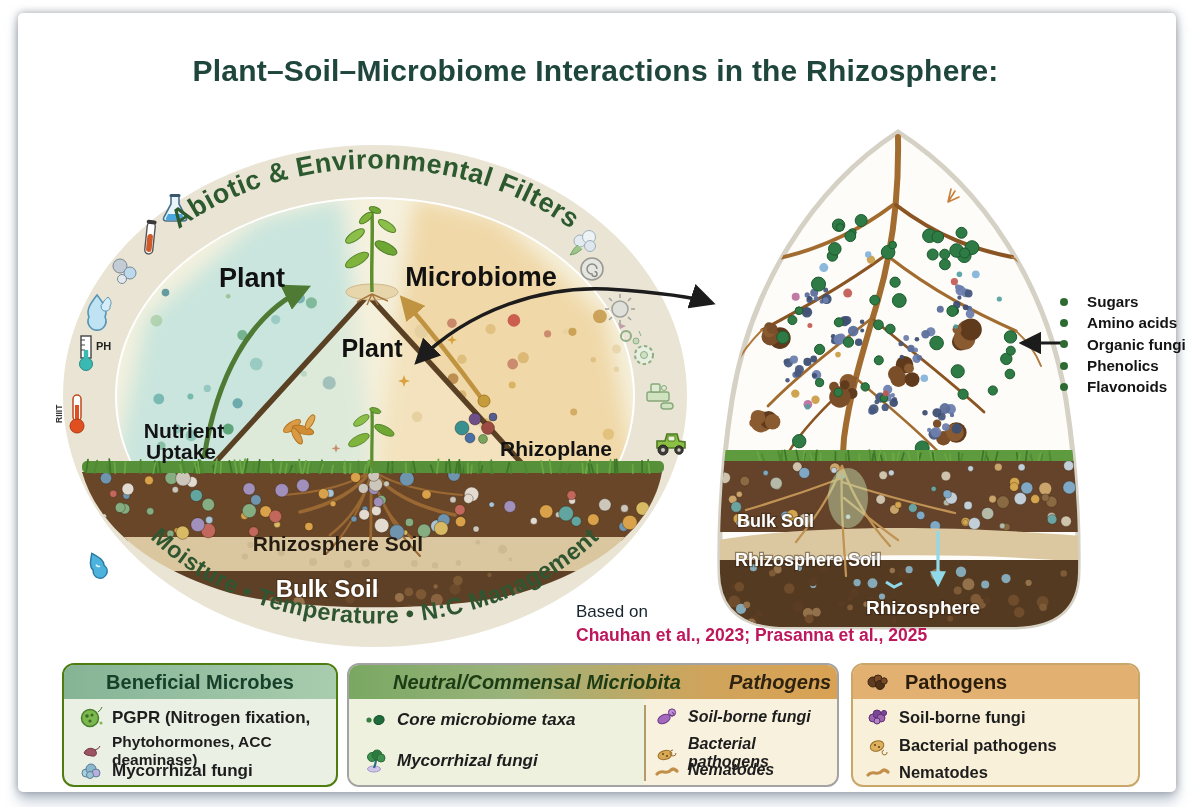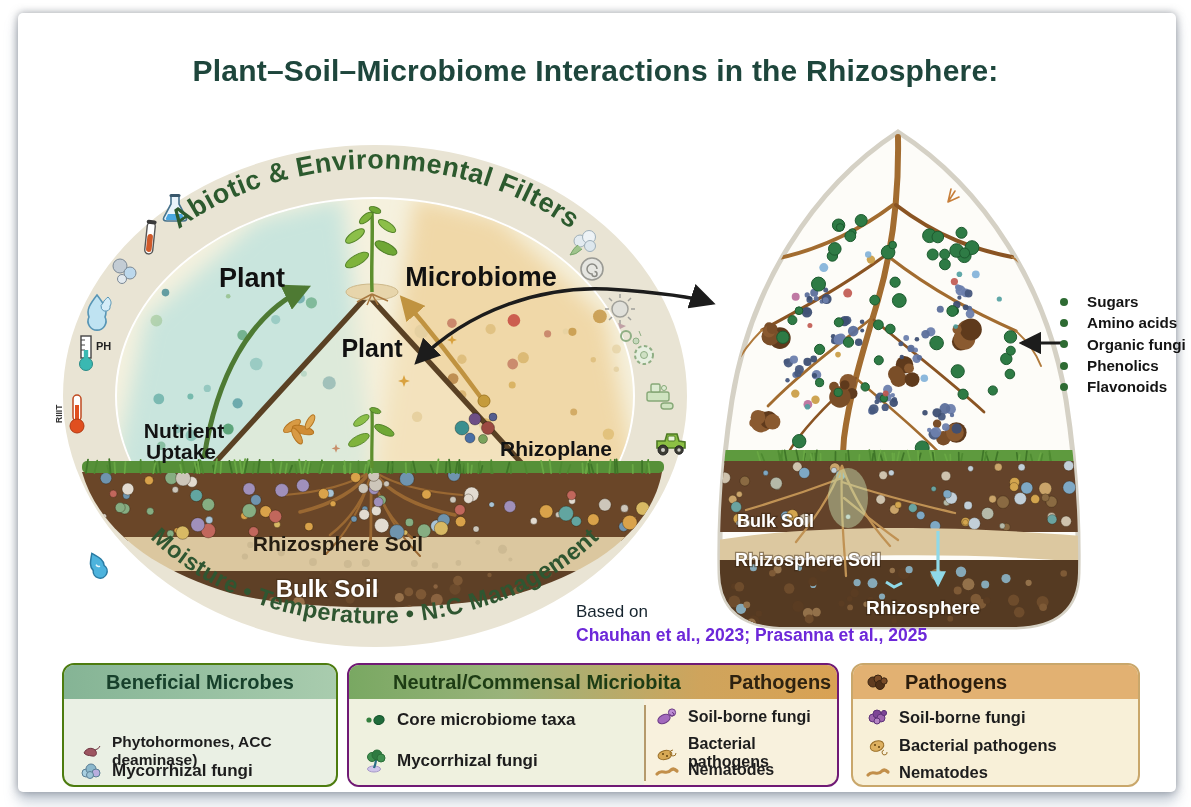--- a/index.html
+++ b/index.html
@@ -15,28 +15,28 @@
   #title .l2{font-size:23px;font-weight:700;margin-top:4px;}
   
   #signals{position:absolute;left:1060px;top:284px;width:130px;color:#101010;}
   #signals h3{margin:0;font-size:19px;line-height:22px;font-weight:800;white-space:pre-line;}
   #signals ul{list-style:none;margin:7px 0 0 0;padding:0;}
   #signals li{display:flex;align-items:center;gap:19px;height:21.3px;font-size:15.2px;font-weight:600;color:#141414;}
   #signals li .dot{width:8px;height:8px;border-radius:50%;background:#2e6b33;flex:0 0 8px;}
   
   #citation{position:absolute;left:576px;top:602px;}
   #citation .lead{font-size:17px;font-weight:400;color:#16242e;}
-  #citation .ref{font-size:17.5px;font-weight:700;color:#6d28d9;margin-top:3px;}
+  #citation .ref{font-size:17.5px;font-weight:700;color:#be185d;margin-top:3px;}
   
   .lbox{position:absolute;top:663px;height:124px;border-radius:12px;box-sizing:border-box;overflow:hidden;}
   .lbox .hdr{position:relative;height:34px;display:flex;align-items:center;justify-content:center;
     font-size:20px;font-weight:800;}
   #box-beneficial{left:62px;width:276px;border:2px solid #4d7c0f;background:#eaf0e4;}
   #box-beneficial .hdr{background:linear-gradient(90deg,#85b495,#a9ccae);color:#17402b;}
-  #box-neutral{left:347px;width:492px;border:2px solid #701a75;background:#f8f1dd;}
+  #box-neutral{left:347px;width:492px;border:2px solid #a3a3a3;background:#f8f1dd;font-style:italic;}
   #box-neutral .hdr{background:linear-gradient(90deg,#79a862 0%,#9ab37b 32%,#cfa45c 72%,#d9a254 100%);}
   #box-neutral .hdr .t1{position:absolute;left:44px;color:#1d3c14;}
   #box-neutral .hdr .t2{position:absolute;left:380px;color:#2e2210;}
   #box-neutral .leftpane{position:absolute;left:0;top:34px;width:295px;height:90px;background:#eff1df;}
   #box-neutral .divider{position:absolute;left:295px;top:40px;height:76px;width:2px;background:#b59a6b;}
   #box-pathogens{left:851px;width:289px;border:2px solid #c9a76b;background:#f8f0d8;}
   #box-pathogens .hdr{background:#e2b172;color:#2a1c0c;justify-content:flex-start;padding-left:52px;}
   .litem{position:absolute;display:flex;align-items:center;gap:8px;font-weight:600;color:#1d1d1d;}
   .litem .ic{flex:0 0 26px;height:24px;}
   .hdr-ic{position:absolute;left:12px;top:5px;width:26px;height:24px;}
@@ -956,20 +956,31 @@
 
   <div id="citation">
     <div class="lead">Based on</div>
     <div class="ref">Chauhan et al., 2023; Prasanna et al., 2025</div>
   </div>
 
   <div id="box-beneficial" class="lbox">
     <div class="hdr">
         <span>Beneficial Microbes</span>
       </div>
+    <div class="litem" style="left:14px;top:41px;font-size:17px;">
+      <svg class="ic" viewBox="0 0 26 24">
+        <circle cx="12" cy="12" r="8.5" fill="#7cb850" stroke="#4a7d2a" stroke-width="1.5"></circle>
+        <circle cx="9" cy="10" r="1.8" fill="#3c6b20"></circle>
+          <circle cx="14" cy="9" r="1.5" fill="#3c6b20"></circle>
+          <circle cx="12" cy="15" r="1.6" fill="#3c6b20"></circle>
+        <path d="M20,6 q3,-2 4,-5" stroke="#4a7d2a" fill="none"></path>
+          <circle cx="23" cy="17" r="1.5" fill="#7cb850"></circle>
+      </svg>
+      <span>PGPR (Nitrogen fixation,</span>
+    </div>
     <div class="litem" style="left:14px;top:68px;font-size:15.5px;">
       <svg class="ic" viewBox="0 0 26 24">
         <path d="M6,14 C8,9 14,8 17,11 C20,14 18,18 14,17 C10,16 9,17 6,14 Z" fill="#9c5560" stroke="#6d3440"></path>
         <path d="M17,11 q4,-1 5,-4" stroke="#6d3440" fill="none"></path>
       </svg>
       <span>Phytohormones, ACC deaminase)</span>
     </div>
     <div class="litem" style="left:14px;top:94px;font-size:17px;">
       <svg class="ic" viewBox="0 0 26 24">
         <circle cx="8" cy="14" r="4" fill="#a8cfe0" stroke="#5a7f95"></circle>

